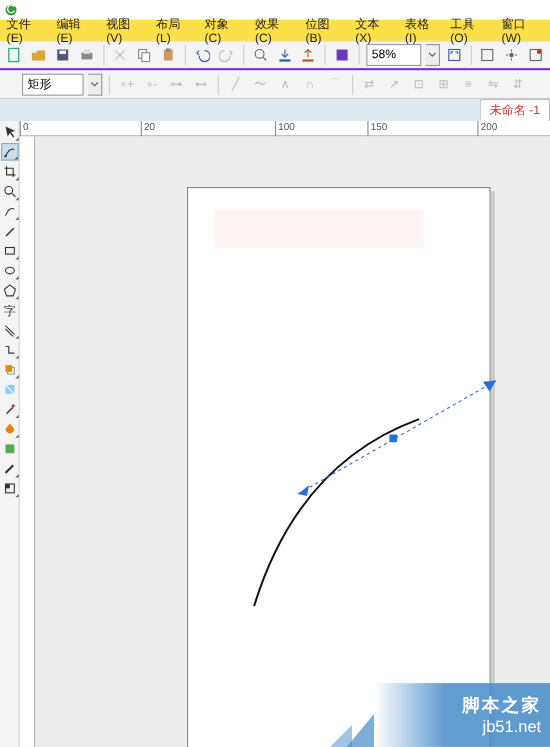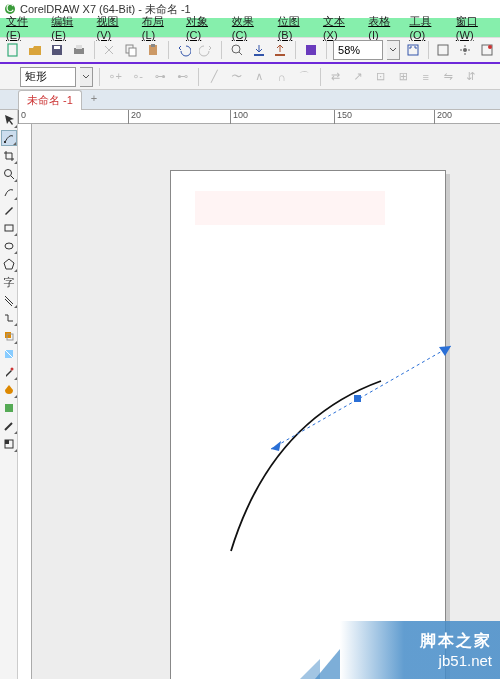--- a/index.html
+++ b/index.html
@@ -1,34 +1,34 @@
 <!DOCTYPE html>
 <html><head>
 <meta charset="utf-8">
 <style>
 * { box-sizing: border-box; margin: 0; padding: 0; font-family: "Microsoft YaHei", SimSun, Arial, sans-serif; font-size: 11px; user-select: none; }
 body { width: 500px; height: 679px; background: #e8e8e8; overflow: hidden; position: relative; }
 
 .titlebar { height: 18px; background: #fff; display: flex; align-items: center; padding: 0 4px; color: #333; }
 .titlebar svg { margin-right: 4px; }
 
-.menubar { height: 20px; background: #86efac; display: flex; align-items: center; padding: 0 6px; gap: 10px; border-bottom: 1px solid #ddd; text-decoration: underline; }
+.menubar { height: 20px; background: #fde047; display: flex; align-items: center; padding: 0 6px; gap: 10px; border-bottom: 1px solid #ddd; }
 .menuitem { color: #222; cursor: default; }
 
 .toolbar1 { height: 26px; background: #f4f4f4; display: flex; align-items: center; padding: 0 4px; gap: 4px; border-bottom: 2px solid #6d28d9; }
 .tbtn { width: 20px; height: 20px; display: flex; align-items: center; justify-content: center; color: #555; border-radius: 2px; }
 .tbtn.disabled { color: #bbb; }
 .sep { width: 1px; height: 18px; background: #ccc; margin: 0 2px; }
 .zoombox { height: 20px; border: 1px solid #999; background: #fff; padding: 0 4px; display: flex; align-items: center; min-width: 50px; }
 .dropbtn { width: 14px; height: 20px; border: 1px solid #999; border-left: none; background: #eee; display: flex; align-items: center; justify-content: center; }
 
 .toolbar2 { height: 26px; background: #f4f4f4; display: flex; align-items: center; padding: 0 20px; gap: 4px; border-bottom: 1px solid #ccc; }
 .shapesel { height: 20px; border: 1px solid #999; background: #fff; padding: 0 4px; display: flex; align-items: center; min-width: 56px; }
 
-.tabbar { height: 20px; background: #e0e8f0; display: flex; align-items: flex-start; padding-left: 18px; border-bottom: 1px solid #bbb; }
+.tabbar { height: 32px; background: #e0e8f0; display: flex; align-items: flex-end; padding-left: 18px; border-bottom: 1px solid #bbb; flex-direction: column; }
 .doctab { background: #fff; border: 1px solid #bbb; border-bottom: none; padding: 2px 8px; color: #cc3333; border-radius: 3px 3px 0 0; }
 .tabadd { width: 16px; height: 16px; margin-left: 4px; color: #888; display: flex; align-items: center; justify-content: center; }
 
 .ruler-h { position: absolute; left: 18px; top: 110px; right: 0; height: 14px; background: #fff; border-bottom: 1px solid #aaa; }
 .ruler-h .tick { position: absolute; top: 0; font-size: 9px; color: #555; }
 .ruler-h .maj { border-left: 1px solid #888; height: 14px; padding-left: 2px; }
 
 .ruler-v { position: absolute; left: 18px; top: 124px; width: 14px; bottom: 0; background: #fff; border-right: 1px solid #aaa; }
 .ruler-corner { position: absolute; left: 18px; top: 110px; width: 14px; height: 14px; background: #fff; border-right: 1px solid #aaa; border-bottom: 1px solid #aaa; }
 
@@ -53,21 +53,20 @@
 .triangles { position: absolute; left: -50px; bottom: 0; }
 </style>
 </head>
 <body>
 
 <div class="titlebar">
   <svg width="12" height="12" viewBox="0 0 12 12">
       <circle cx="6" cy="6" r="5" fill="#3a9b3a"></circle>
       <text x="6" y="9" text-anchor="middle" font-size="8" fill="#fff">C</text>
     </svg>
-  <span>CorelDRAW X7 (64-Bit) - 未命名 -1</span>
 </div>
 
 <div class="menubar">
   <span class="menuitem">文件(E)</span>
   <span class="menuitem">编辑(E)</span>
   <span class="menuitem">视图(V)</span>
   <span class="menuitem">布局(L)</span>
   <span class="menuitem">对象(C)</span>
   <span class="menuitem">效果(C)</span>
   <span class="menuitem">位图(B)</span>
@@ -342,21 +341,21 @@
         <rect x="2" y="2" width="4" height="4" fill="#333"></rect>
       </svg>
       <span class="fly"></span>
     </div>
 </div>
 
 <div class="ruler-corner"></div>
 <div class="ruler-h">
   <span class="tick maj" style="left:0px">0</span>
   <span class="tick maj" style="left:110px">20</span>
-  <span class="tick maj" style="left:212px">100</span>
+  <span class="tick maj" style="left:232px">100</span>
   <span class="tick maj" style="left:316px">150</span>
   <span class="tick maj" style="left:416px">200</span>
 </div>
 <div class="ruler-v"></div>
 
 <div class="canvas-area">
   <div class="page-shadow"></div>
   <div class="page">
     <div class="pinkstrip"></div>
     <svg class="curve" width="260" height="250" style="overflow:visible">

